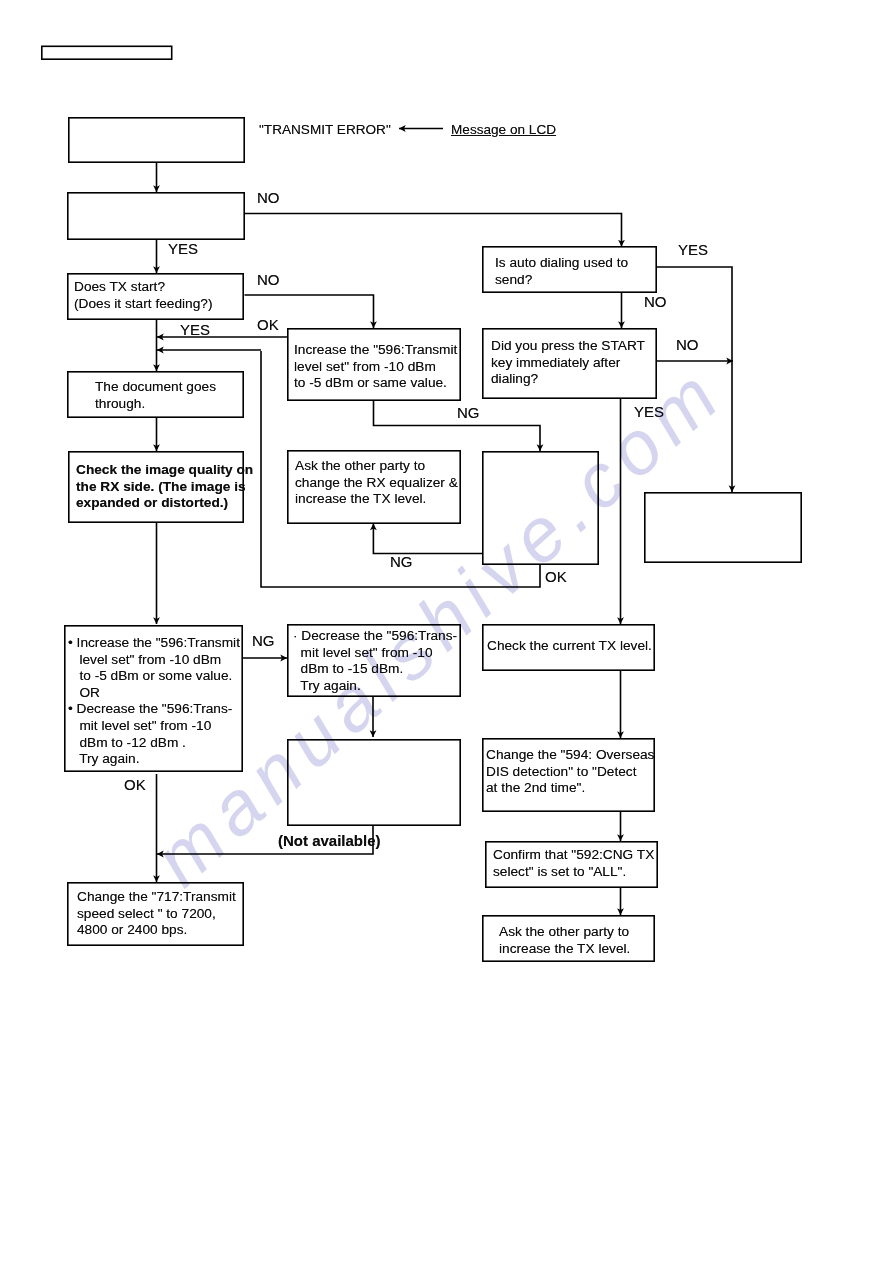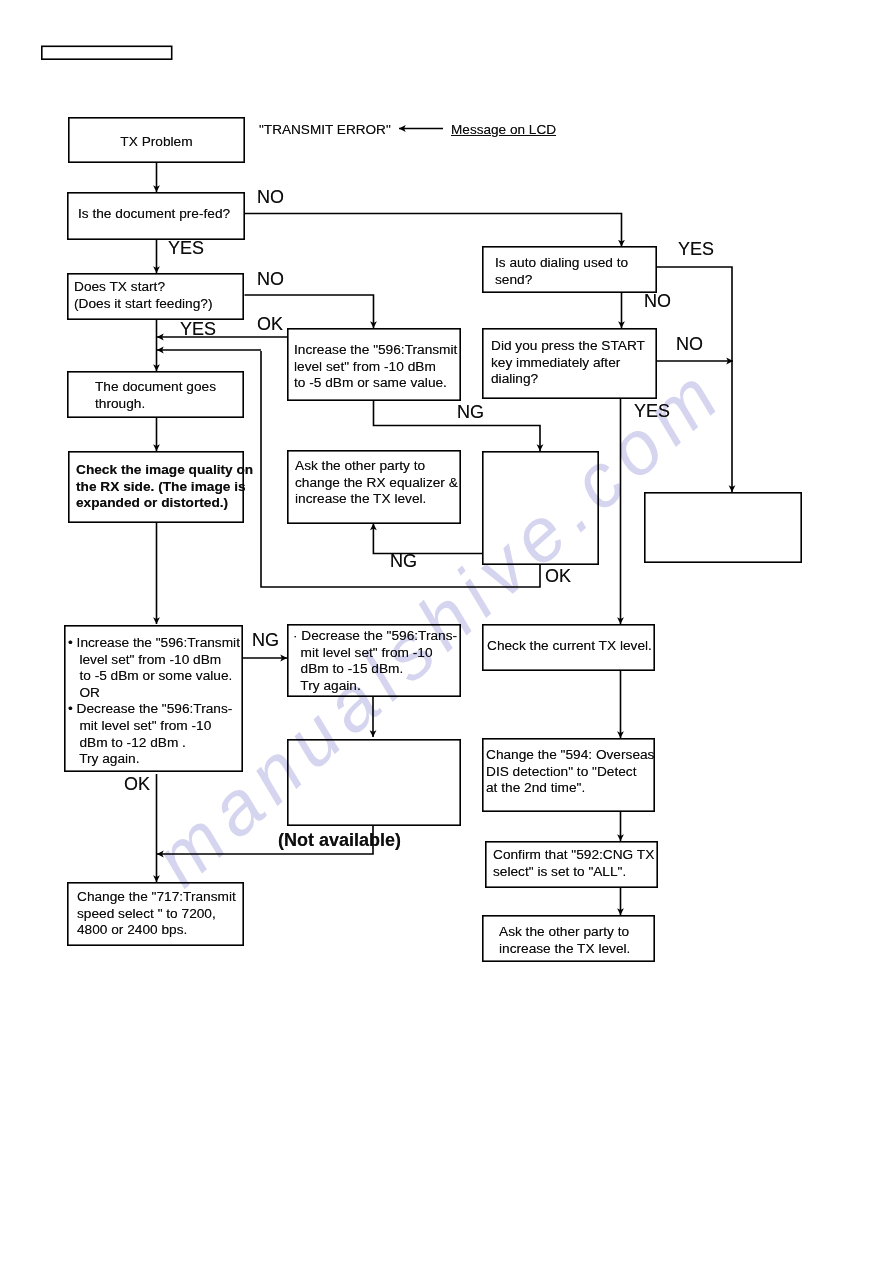--- a/index.html
+++ b/index.html
@@ -8,21 +8,21 @@
        -webkit-font-smoothing:antialiased;}
   #page{position:absolute;left:0;top:0;width:893px;height:1263px;background:#fff;}
   #watermark{position:absolute;left:0;top:0;width:893px;height:1263px;overflow:hidden;z-index:1;}
   #watermark .wmline{position:absolute;font-family:"Liberation Sans",sans-serif;
       font-weight:bold;font-style:italic;white-space:nowrap;letter-spacing:1px;}
   #connectors{position:absolute;left:0;top:0;z-index:2;}
   .node{position:absolute;box-sizing:border-box;background:transparent;z-index:3;}
   .node .txt{position:absolute;left:9px;top:6px;font-size:13.7px;line-height:16.6px;
              white-space:pre;color:#0d0d0d;transform:translateZ(0);text-shadow:0 0 0.35px rgba(0,0,0,0.55);}
   .node.ctr .txt{left:0;right:0;text-align:center;}
-  .elabel{position:absolute;font-size:18px;line-height:15px;white-space:pre;color:#0d0d0d;z-index:4;transform:translateZ(0);text-shadow:0 0 0.35px rgba(0,0,0,0.55);}
+  .elabel{position:absolute;font-size:15px;line-height:15px;white-space:pre;color:#0d0d0d;z-index:4;transform:translateZ(0);text-shadow:0 0 0.35px rgba(0,0,0,0.55);}
   .headbox{position:absolute;box-sizing:border-box;background:transparent;z-index:3;}
   .note{position:absolute;font-size:13.6px;white-space:pre;color:#0d0d0d;z-index:4;transform:translateZ(0);text-shadow:0 0 0.35px rgba(0,0,0,0.55);}
 </style>
 </head>
 <body>
 
 <div id="page">
 
  <div id="watermark">
    <span class="wmline" style="left: 137px; top: 838px; font-size: 76px; font-weight: normal; letter-spacing: 9.5px; color: rgb(213, 213, 240); transform: rotate(-42deg); transform-origin: 0px 0px;">manualshive.com</span>
@@ -108,27 +108,21 @@
      <path d="M243,658 L287,658" marker-end="url(#ar)"></path>
 
      <path d="M373,697 L373,737" marker-end="url(#ar)"></path>
 
      <path d="M373,826 L373,854 L157,854" marker-end="url(#ar)"></path>
 
      <path d="M156.5,774 L156.5,882" marker-end="url(#ar)"></path>
    </g>
  </svg>
 
- <div class="node ctr" style="left:68px;top:117px;width:177px;height:46px;">
-   <div class="txt" style="top:17px;">TX Problem</div>
- </div>
-
- <div class="node" style="left:67px;top:192px;width:178px;height:48px;">
-   <div class="txt" style="left:11px;top:14px;">Is the document pre-fed?</div>
- </div>
+
 
  <div class="node" style="left:67px;top:371px;width:177px;height:47px;">
    <div class="txt" style="left:28px;top:8px;">The document goes
 through.</div>
  </div>
 
  <div class="node" style="left:67px;top:273px;width:177px;height:47px;">
    <div class="txt" style="left:7px;top:6px;">Does TX start?
 (Does it start feeding?)</div>
  </div>

